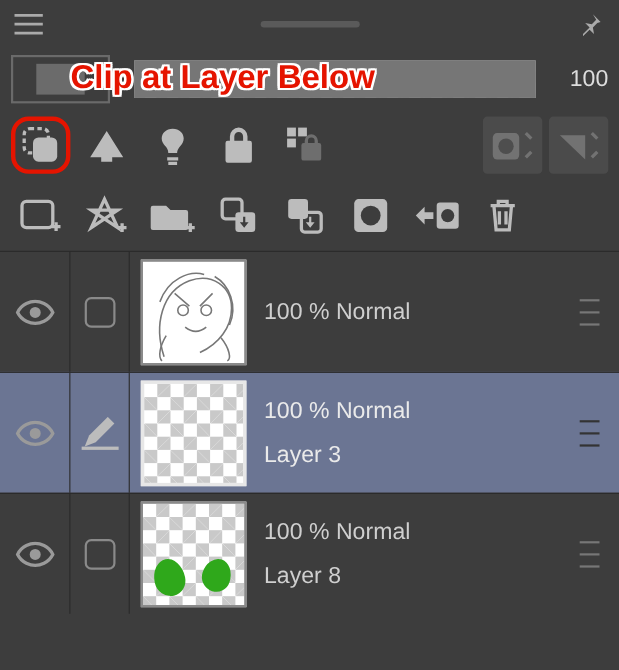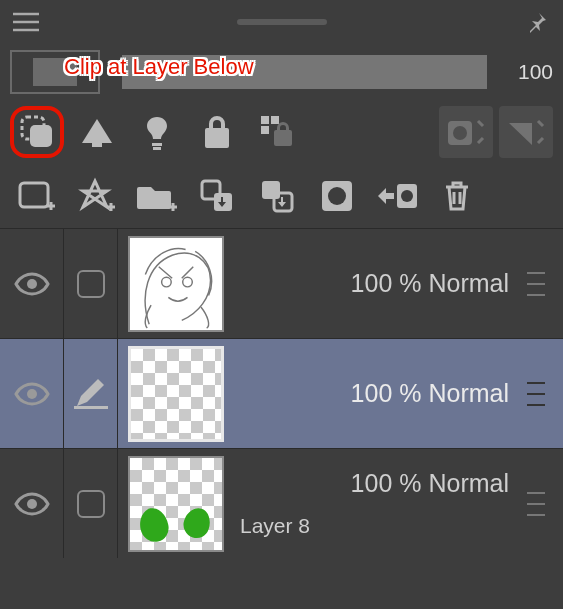--- a/index.html
+++ b/index.html
@@ -125,31 +125,31 @@
     width:28px; height:34px;
     background:#2fa81b;
     border-radius:50% 50% 48% 52% / 55% 58% 42% 45%;
   }
   .thumb .green-blob-1 { left:10px; bottom:8px; transform:rotate(-12deg); }
   .thumb .green-blob-2 { right:12px; bottom:12px; width:26px; height:30px; transform:rotate(18deg); }
   .info-col {
     flex:1; display:flex; flex-direction:column; justify-content:center;
     gap:16px; padding-left:6px;
   }
-  .layer-blend { font-size:25px; color:#cfcfcf;text-align:right; }
+  .layer-blend { font-size:21px; color:#cfcfcf; }
   .layer-label { font-size:21px; color:#cfcfcf; }
   .menu-col { width:54px; display:flex; align-items:center; justify-content:center; }
   .menu-col .more { width:24px; height:24px; display:flex; flex-direction:column; justify-content:space-between; align-items:center; }
   .menu-col .more span { width:18px; height:2px; background:#777; display:block;}
   .layer-row.selected .menu-col .more span { background:#333; }
   
   .callout {
     position:absolute;
     top:54px; left:64px;
-    font-size:22px; font-weight:400;
+    font-size:30px; font-weight:700;
     color:#e51400;
     text-shadow:
       -2px -2px 0 #fff, 2px -2px 0 #fff, -2px 2px 0 #fff, 2px 2px 0 #fff,
       -2px 0 0 #fff, 2px 0 0 #fff, 0 -2px 0 #fff, 0 2px 0 #fff;
     white-space:nowrap;
     pointer-events:none;
     text-align:center;
   }
 </style>
 </head>
@@ -351,20 +351,21 @@
       <svg width="34" height="30" viewBox="0 0 34 30">
           <path fill="#bcbcbc" d="M3 27l4-10L24 0l6 6L13 23 3 27z"></path>
           <rect x="0" y="27" width="34" height="3" fill="#bcbcbc"></rect>
         </svg>
     </div>
     <div class="thumb-col">
       <div class="thumb"></div>
     </div>
     <div class="info-col">
       <div class="layer-blend">100 % Normal</div>
+      <div class="layer-label">Layer 3</div>
     </div>
     <div class="menu-col">
       <div class="more">
           <span></span>
           <span></span>
           <span></span>
         </div>
     </div>
   </div>
 

